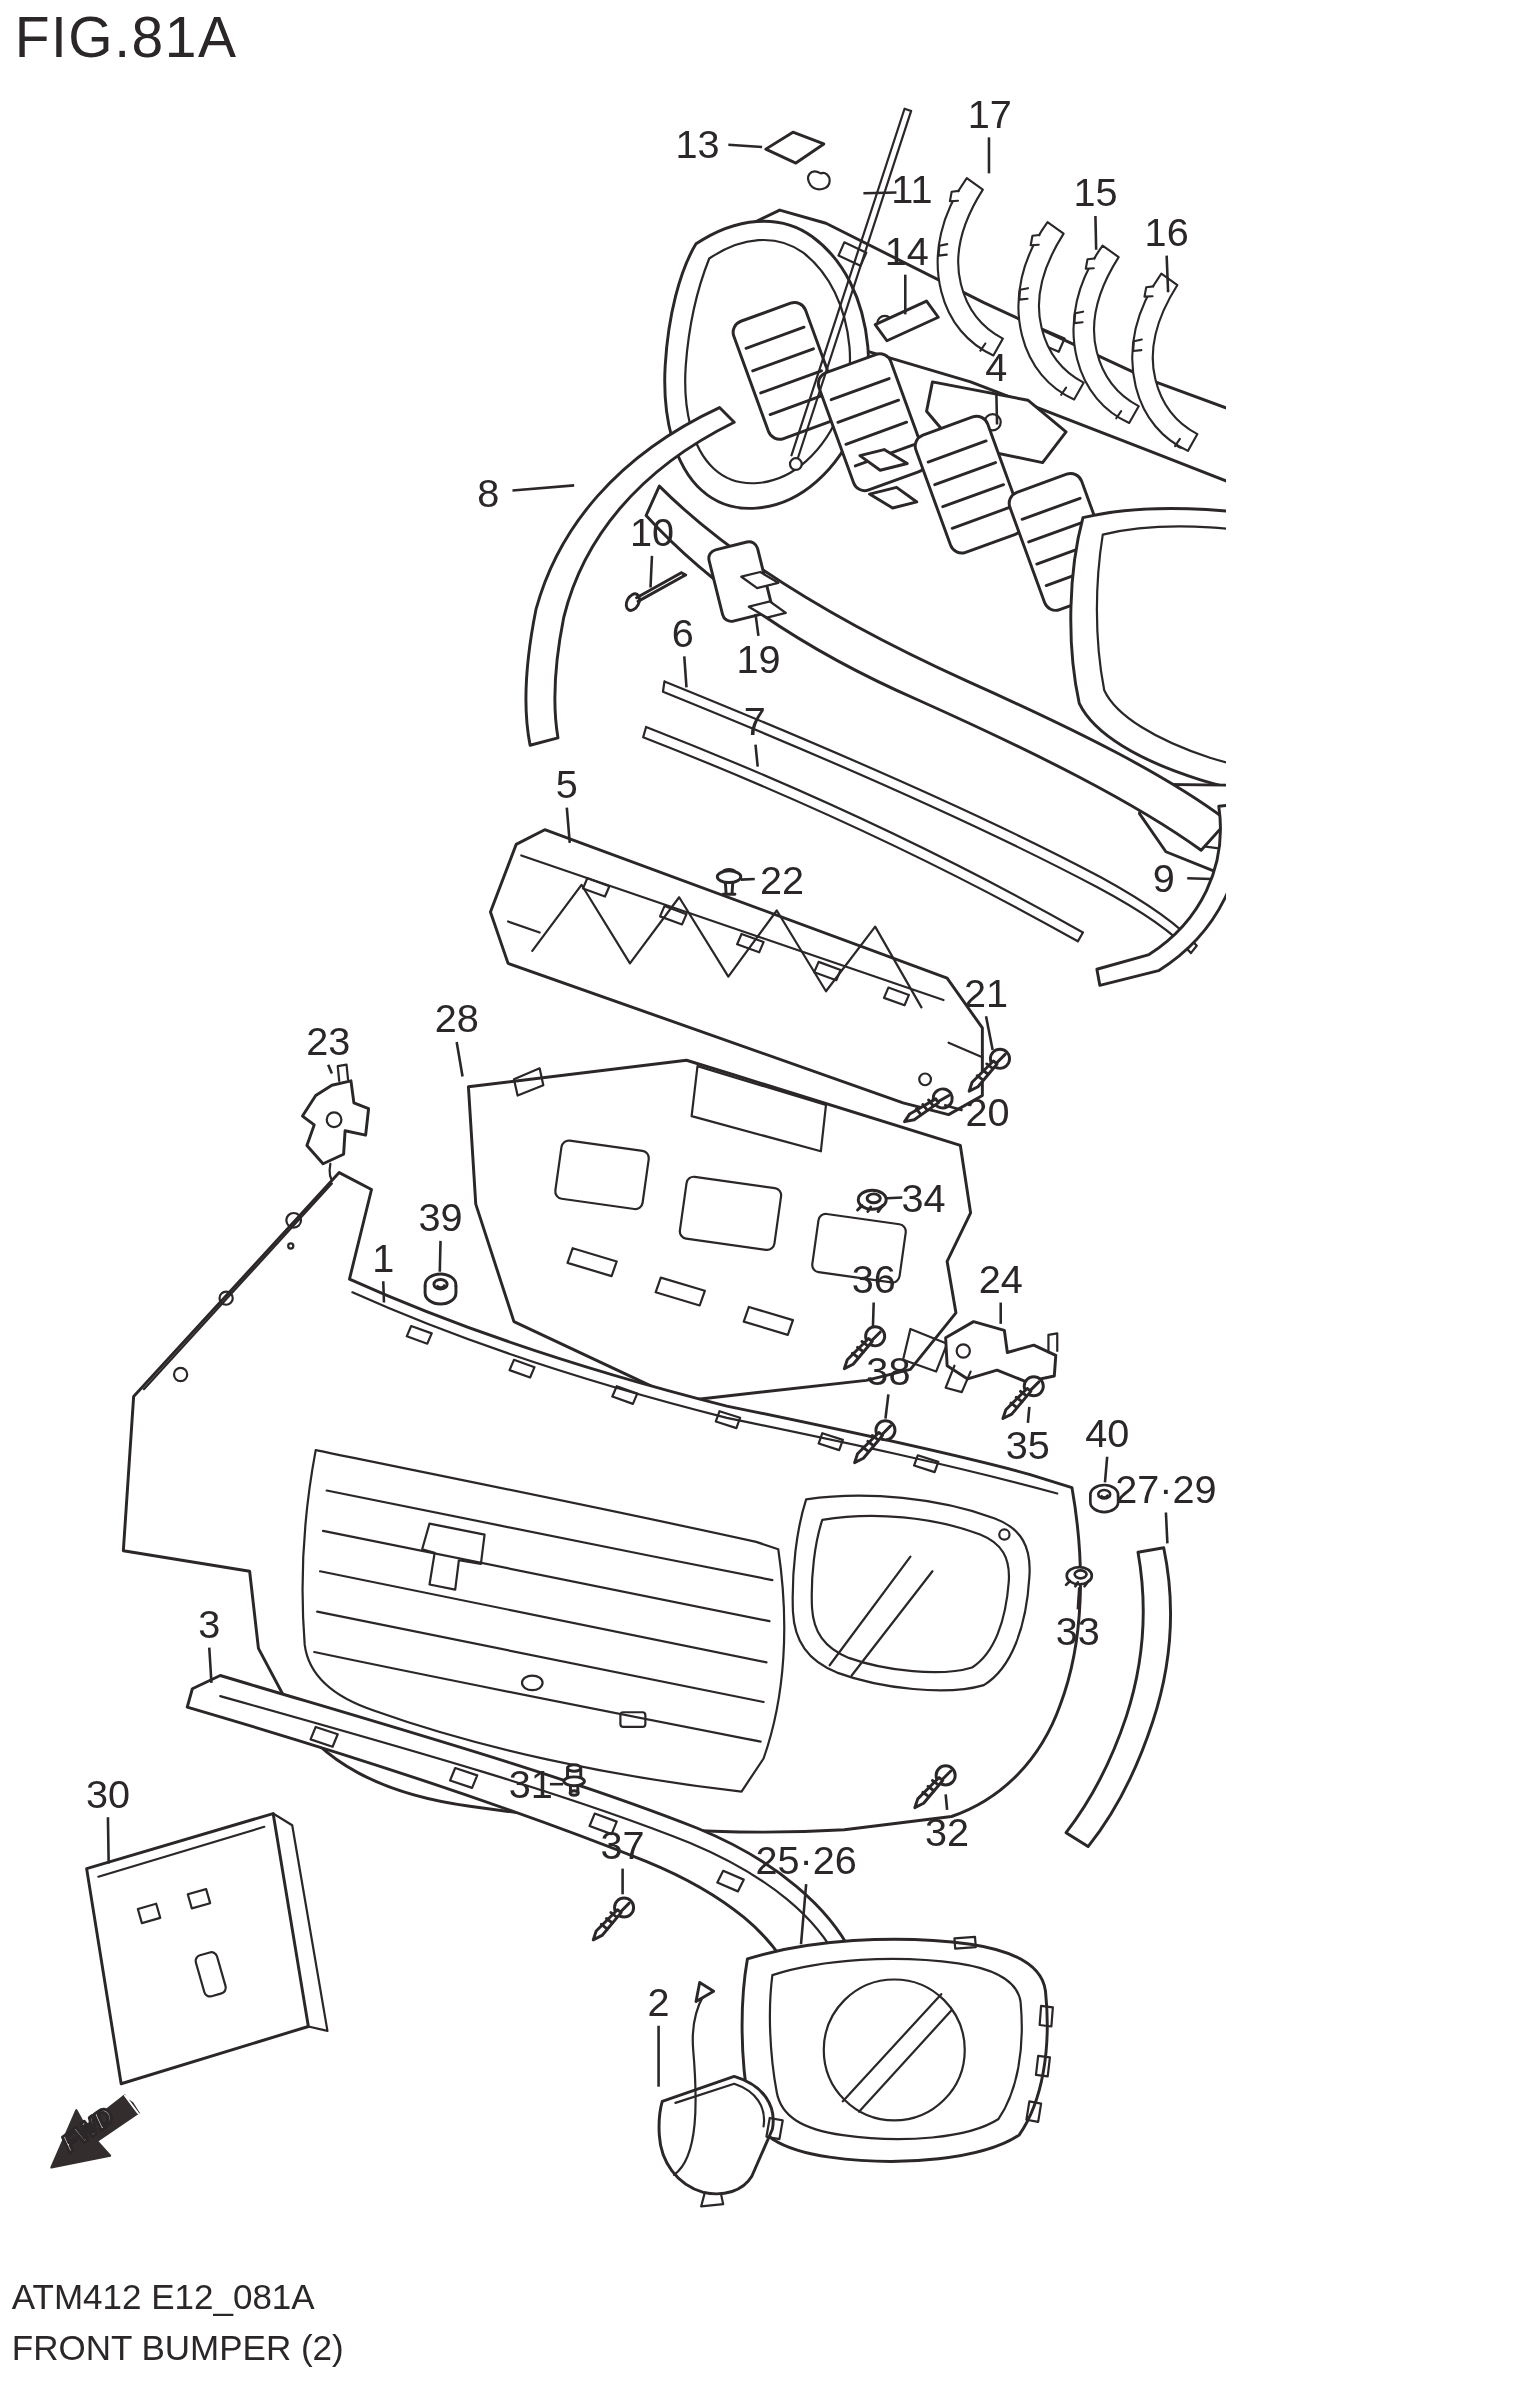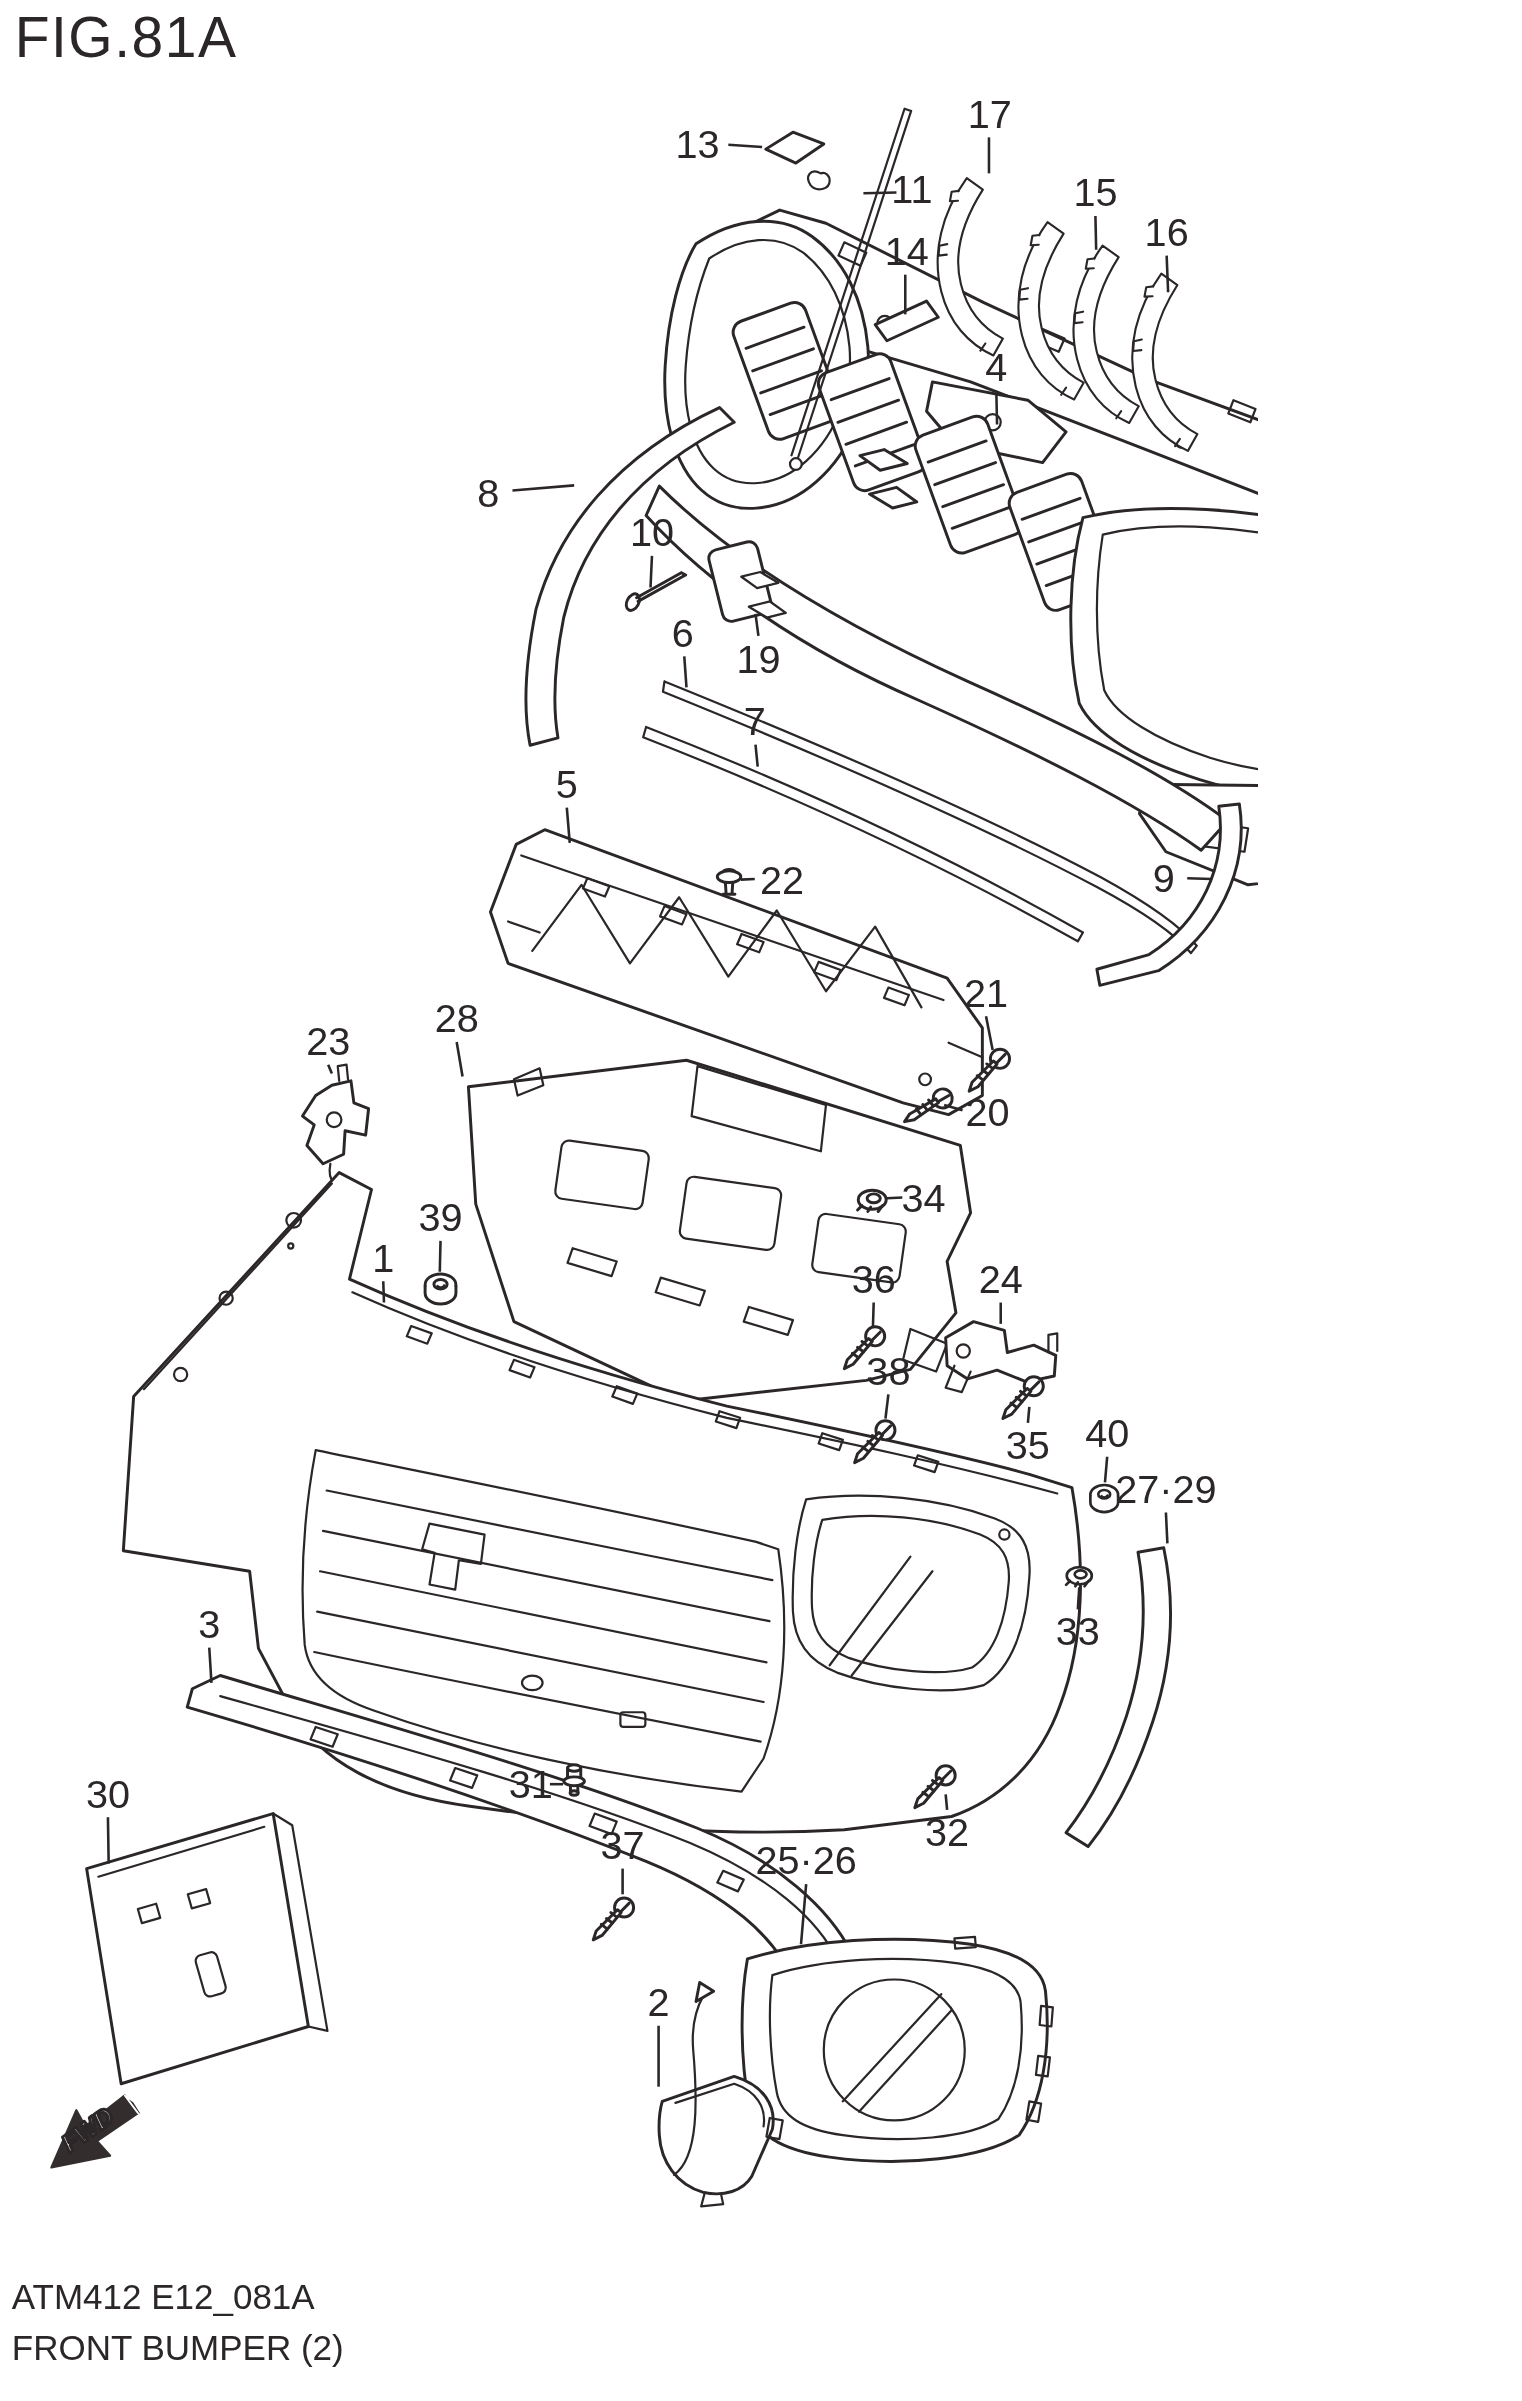--- a/index.html
+++ b/index.html
@@ -1,17 +1,17 @@
 <!DOCTYPE html>
 <html style="font-size:11.8px"><head>
 <meta charset="utf-8">
 <style>
   html,body{margin:0;padding:0;background:#ffffff;}
   .page{position:relative;width:1226px;height:2401px;background:#ffffff;overflow:hidden;
-        font-family:"Liberation Sans",sans-serif;color:#2b2627;padding-left:32px;}
+        font-family:"Liberation Sans",sans-serif;color:#2b2627;}
   .fig-title{position:absolute;left:14.7px;top:4.4px;font-size:57px;font-weight:500;
              letter-spacing:1.5px;white-space:nowrap;}
   .footer{position:absolute;left:11.8px;white-space:nowrap;font-size:35px;font-weight:500;}
   .footer.code{top:2277px;}
   .footer.caption{top:2328px;}
   svg{position:absolute;left:0;top:0;}
   .art{stroke:#2b2627;fill:none;stroke-width:4;stroke-linejoin:round;stroke-linecap:round;}
   .art .solid{fill:#ffffff;}
   .thin{stroke-width:3;}
   #labels-layer text{font-family:"Liberation Sans",sans-serif;font-size:54px;fill:#2b2627;

